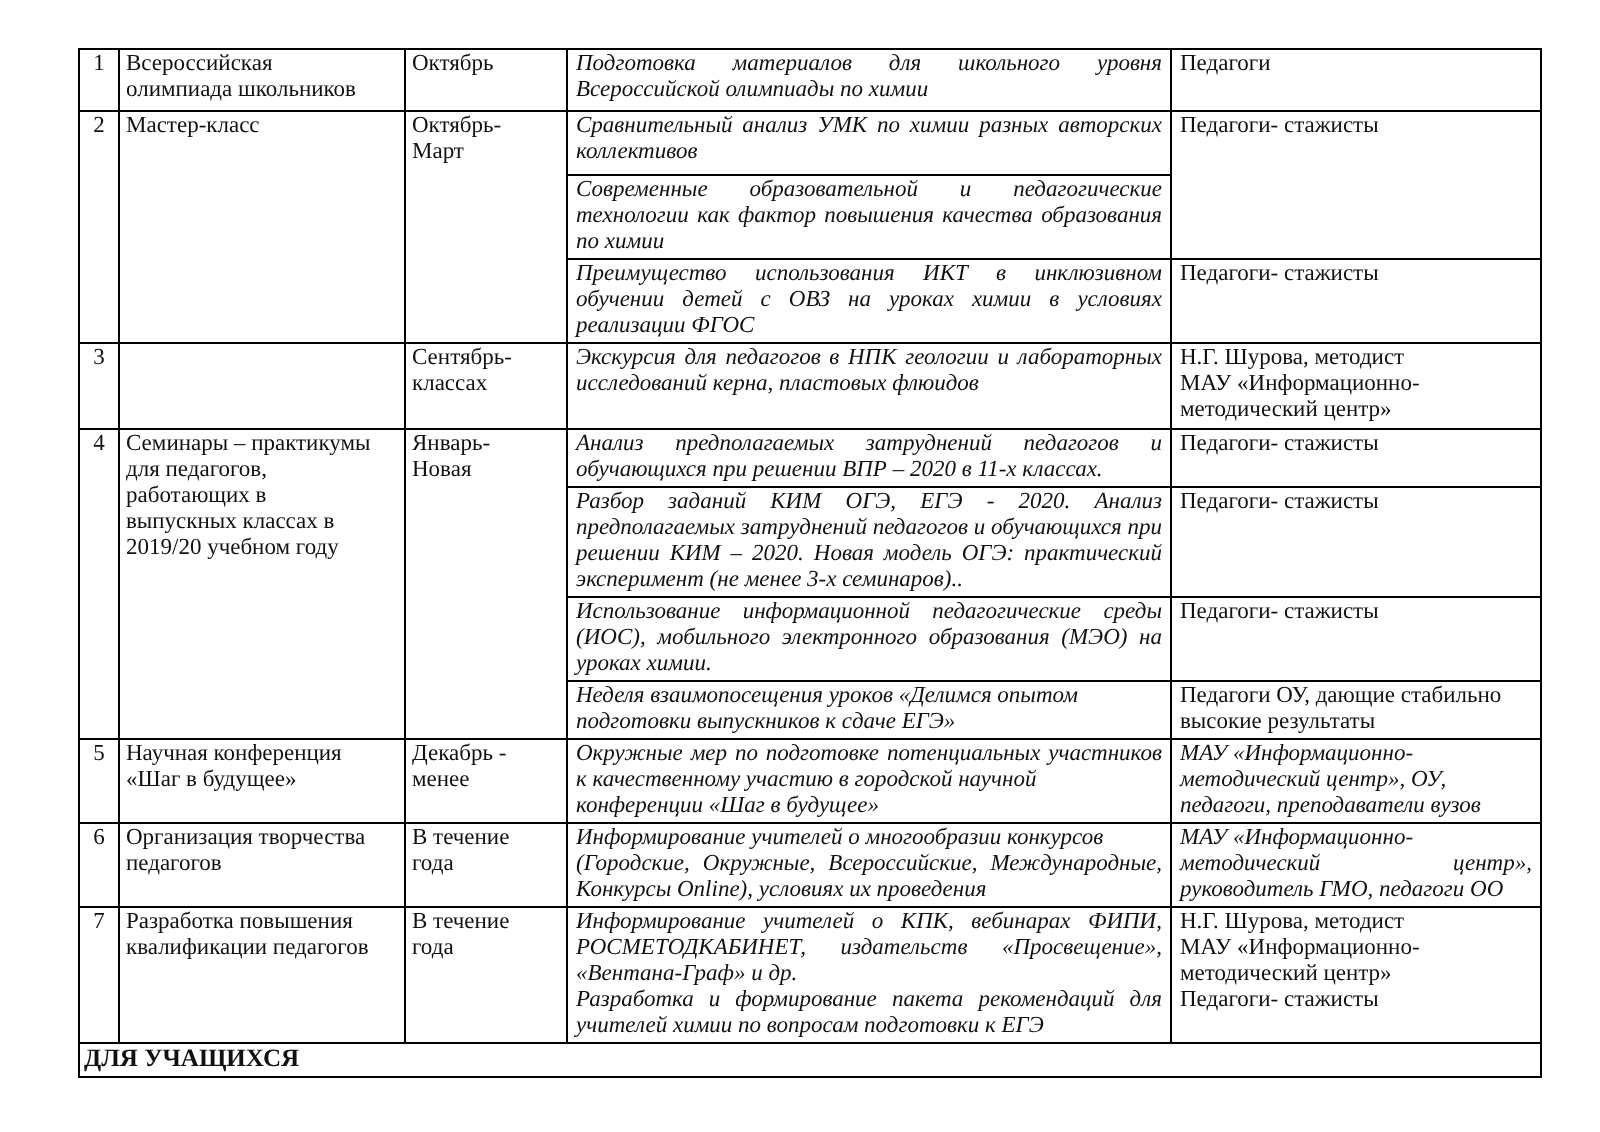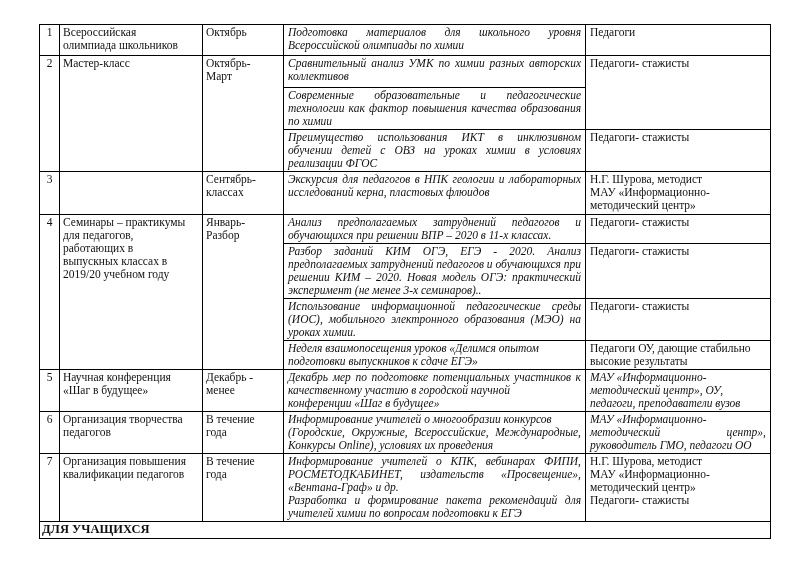--- a/index.html
+++ b/index.html
@@ -79,21 +79,21 @@
     <tr style="height:32px">
       <td class="num" rowspan="3">2</td>
       <td class="ctr" rowspan="3">Мастер-класс</td>
       <td class="ctr" rowspan="3">Октябрь-
 Март</td>
       <td class="jst">Сравнительный анализ УМК по химии разных авторских коллективов</td>
       <td rowspan="2">Педагоги- стажисты</td>
     </tr>
 
     <tr style="height:40px">
-      <td class="jst">Современные образовательные и педагогические технологии как фактор повышения качества образования по химии</td>
+      <td class="jst">Современные образовательной и педагогические технологии как фактор повышения качества образования по химии</td>
     </tr>
 
     <tr style="height:36px">
       <td class="jst">Преимущество использования ИКТ в инклюзивном обучении детей с ОВЗ на уроках химии в условиях реализации ФГОС</td>
       <td>Педагоги- стажисты</td>
     </tr>
 
     <tr style="height:43px">
       <td class="num">3</td>
       <td class="ctr"></td>
@@ -106,21 +106,21 @@
     </tr>
 
     <tr style="height:27px">
       <td class="num" rowspan="4">4</td>
       <td class="ctr" rowspan="4">Семинары – практикумы
 для педагогов,
 работающих в
 выпускных классах в
 2019/20 учебном году</td>
       <td class="ctr" rowspan="4">Январь-
-Разбор</td>
+Новая</td>
       <td class="jst">Анализ предполагаемых затруднений педагогов и обучающихся при решении ВПР – 2020 в 11-х классах.</td>
       <td>Педагоги- стажисты</td>
     </tr>
 
     <tr style="height:54px">
       <td class="jst">Разбор заданий КИМ ОГЭ, ЕГЭ - 2020. Анализ предполагаемых затруднений педагогов и обучающихся при решении КИМ – 2020. Новая модель ОГЭ: практический эксперимент (не менее 3-х семинаров)..</td>
       <td>Педагоги- стажисты</td>
     </tr>
 
     <tr style="height:40px">
@@ -133,42 +133,42 @@
 подготовки выпускников к сдаче ЕГЭ»</td>
       <td>Педагоги ОУ, дающие стабильно высокие результаты</td>
     </tr>
 
     <tr style="height:41px">
       <td class="num">5</td>
       <td class="ctr">Научная конференция
 «Шаг в будущее»</td>
       <td class="ctr">Декабрь -
 менее</td>
-      <td class="jst">Декабрь мер по подготовке потенциальных участников к качественному участию в городской научной
+      <td class="jst">Окружные мер по подготовке потенциальных участников к качественному участию в городской научной
 конференции «Шаг в будущее»</td>
       <td class="jst">МАУ «Информационно-
 методический центр», ОУ,
 педагоги, преподаватели вузов</td>
     </tr>
 
     <tr style="height:41px">
       <td class="num">6</td>
       <td class="ctr">Организация творчества
 педагогов</td>
       <td class="ctr">В течение
 года</td>
       <td class="jst">Информирование учителей о многообразии конкурсов
 (Городские, Окружные, Всероссийские, Международные, Конкурсы Online), условиях их проведения</td>
       <td class="jst">МАУ «Информационно-
 методический центр», руководитель ГМО, педагоги ОО</td>
     </tr>
 
     <tr style="height:67px">
       <td class="num">7</td>
-      <td class="ctr">Организация повышения
+      <td class="ctr">Разработка повышения
 квалификации педагогов</td>
       <td class="ctr">В течение
 года</td>
       <td class="jst">Информирование учителей о КПК, вебинарах ФИПИ, РОСМЕТОДКАБИНЕТ, издательств «Просвещение», «Вентана-Граф» и др.
 Разработка и формирование пакета рекомендаций для учителей химии по вопросам подготовки к ЕГЭ</td>
       <td>Н.Г. Шурова, методист
 МАУ «Информационно-
 методический центр»
 Педагоги- стажисты</td>
     </tr>

